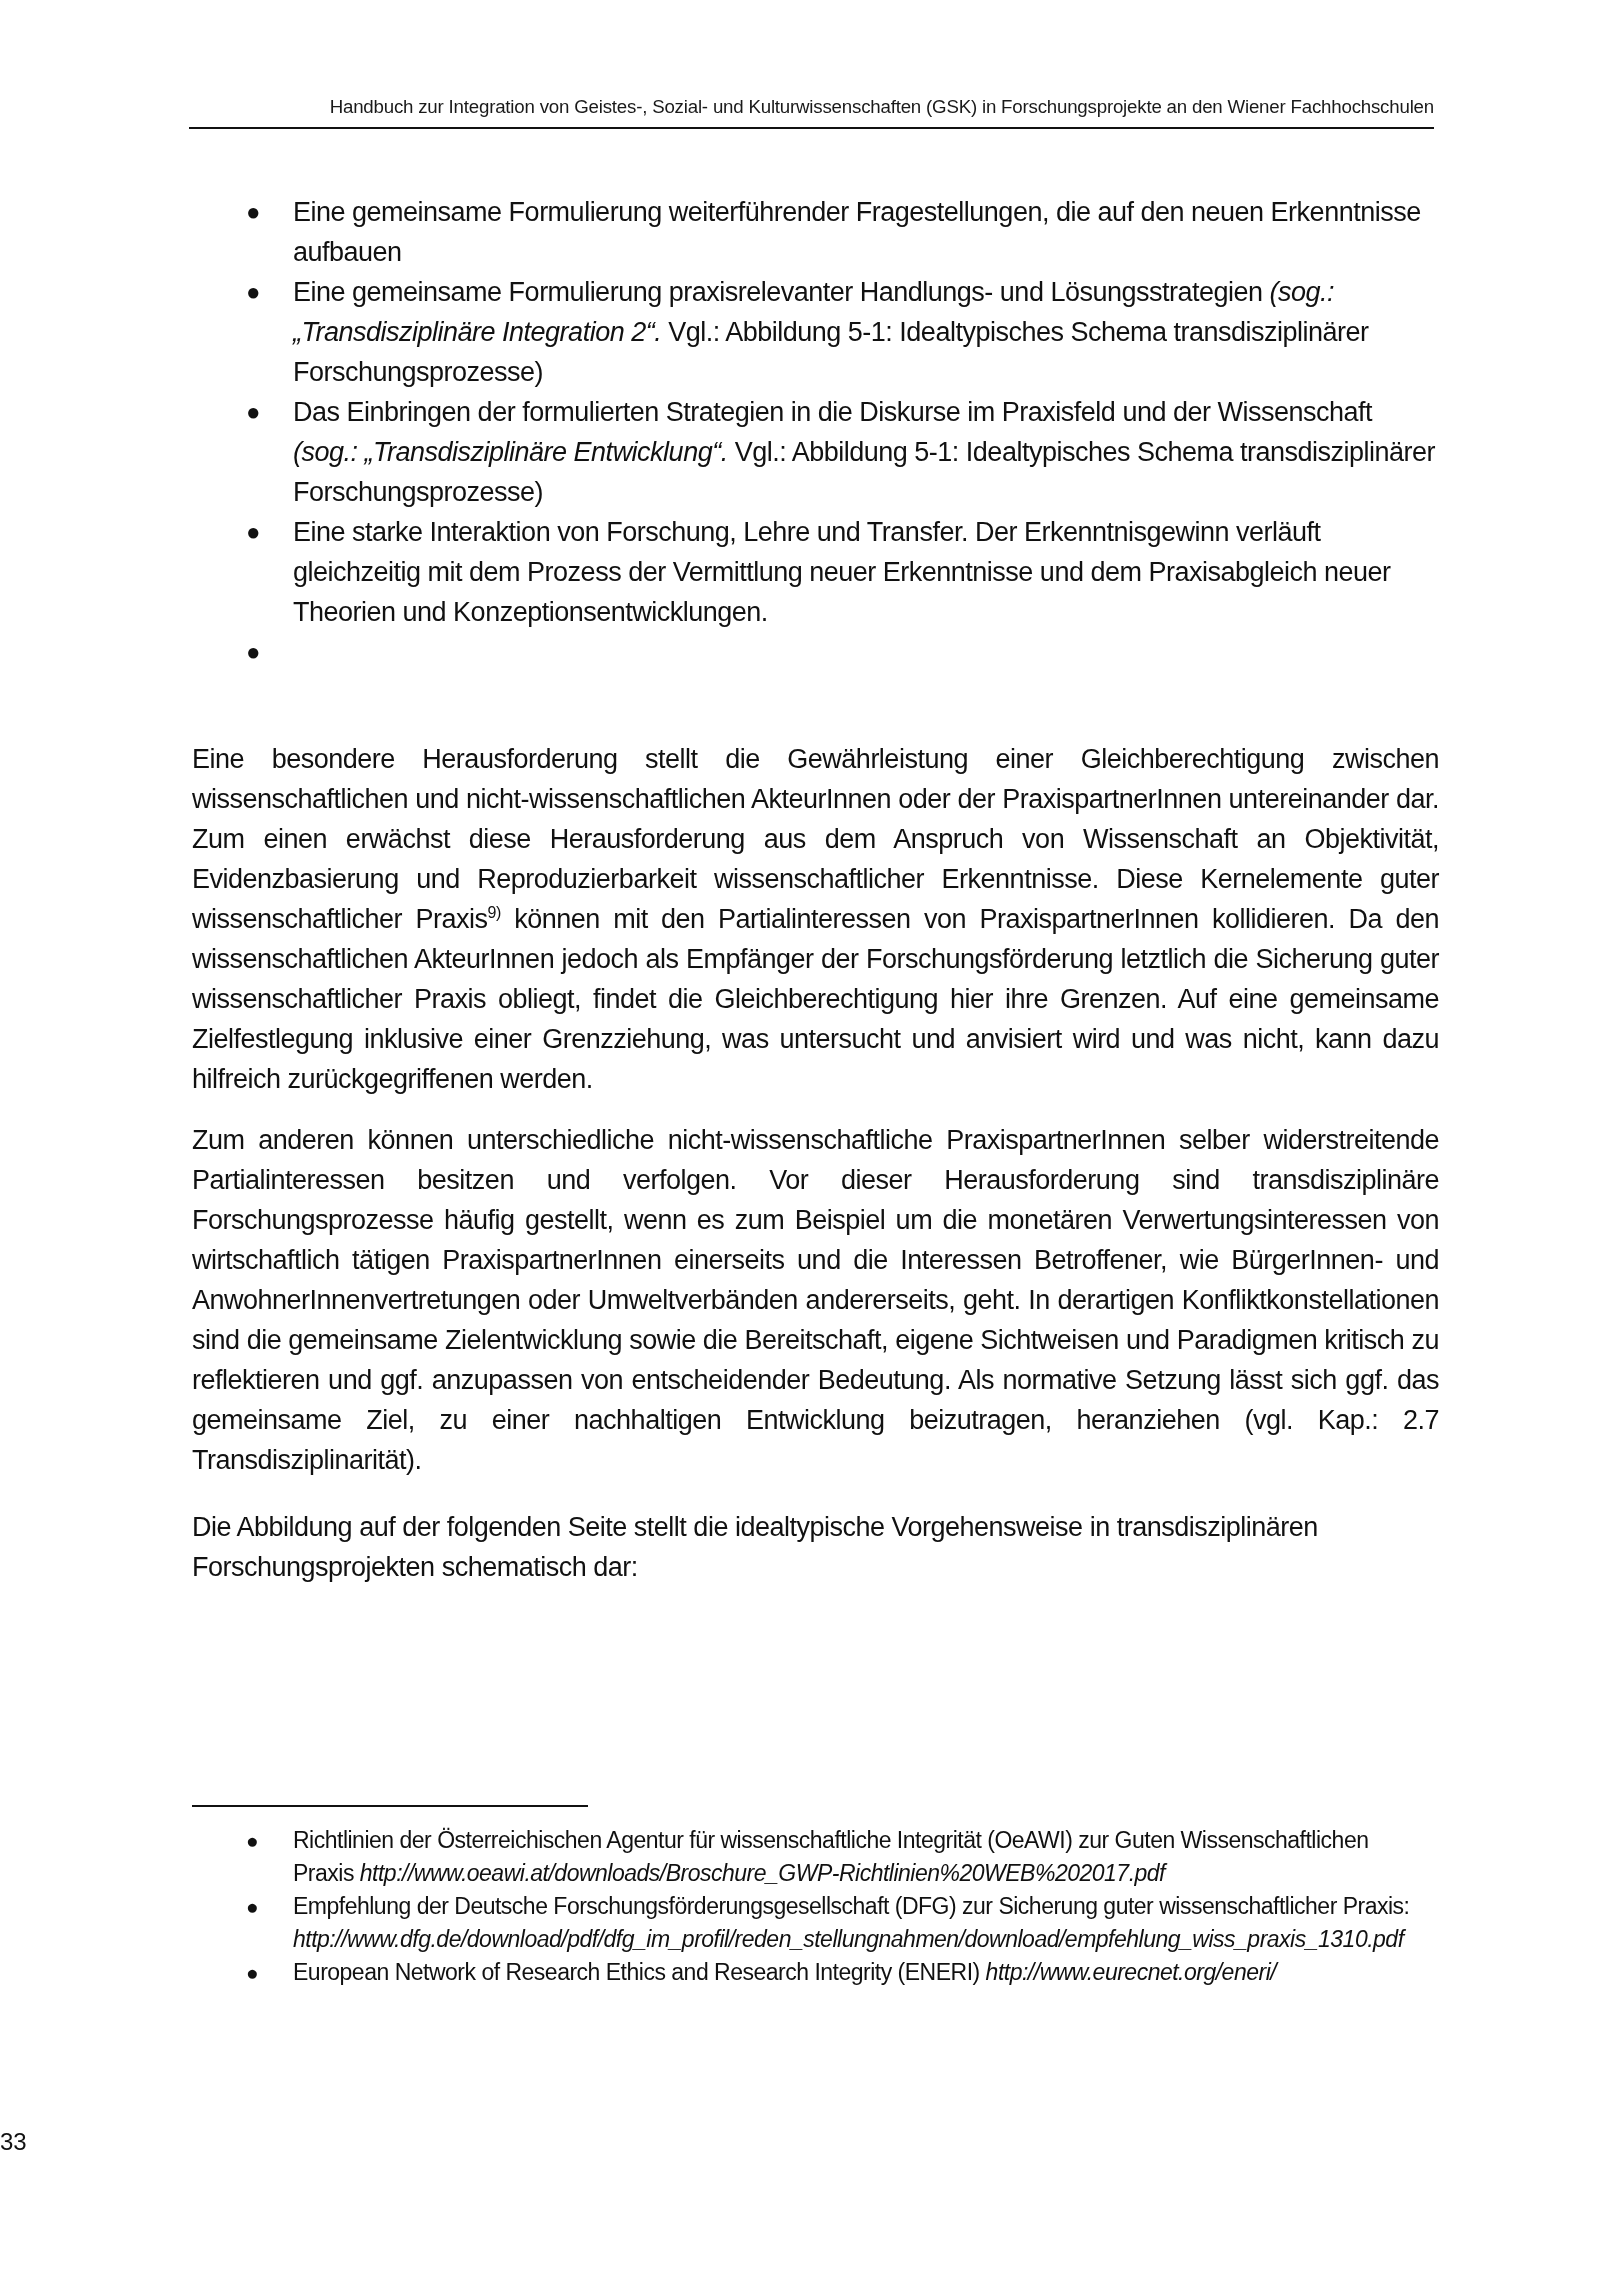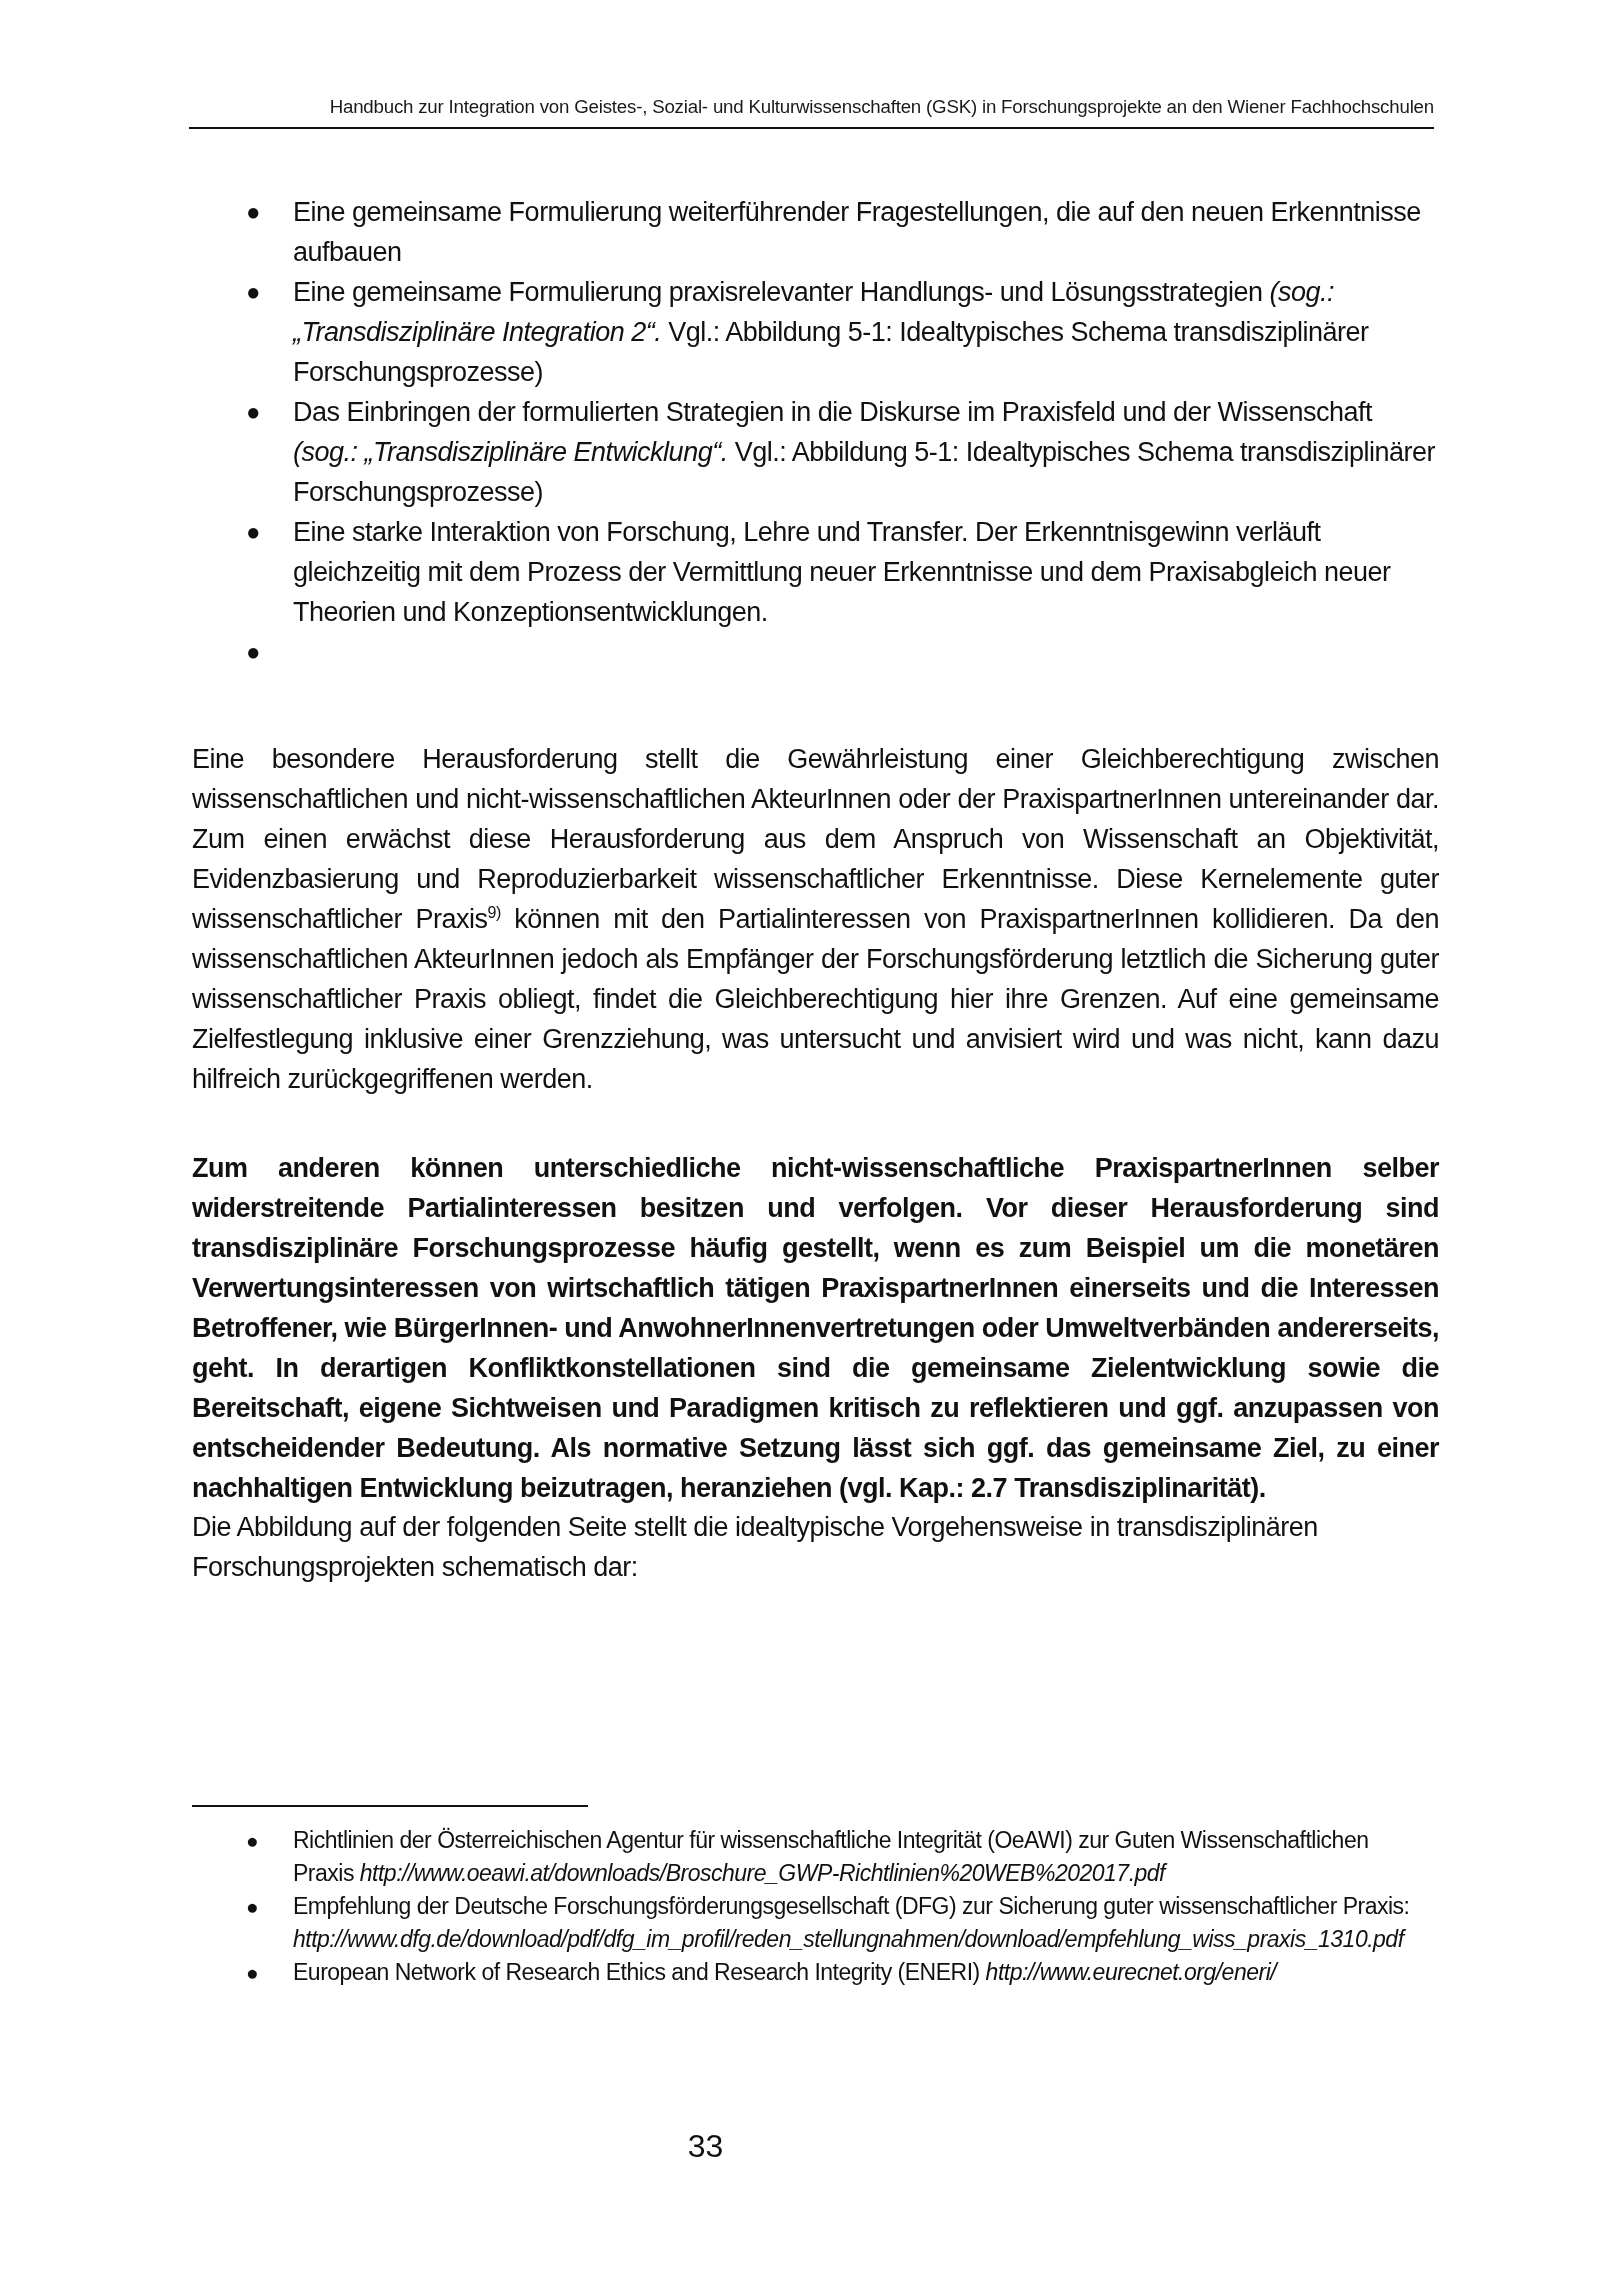--- a/index.html
+++ b/index.html
@@ -14,21 +14,21 @@
   .list li { position: relative; padding-left: 101px; font-size: 27px; line-height: 40px; letter-spacing: -0.5px; }
   .list li .bullet { position: absolute; left: 54px; top: 0; font-size: 24px; }
   .para { font-size: 27px; line-height: 40px; text-align: justify; letter-spacing: -0.5px; margin: 0; }
   em { font-style: italic; }
   sup { font-size: 16px; line-height: 0; vertical-align: super; }
 
   .fn-rule { position: absolute; left: 192px; top: 1805px; width: 396px; height: 2.4px; background: #111; }
   .footnote { position: absolute; left: 192px; width: 1242px; top: 1824px; font-size: 23px; line-height: 33px; letter-spacing: -0.4px; }
   .footnote .fn-list li { padding-left: 101px; font-size: 23px; line-height: 33px; }
   .footnote .fn-list li .bullet { left: 54px; font-size: 21px; }
-  .page-number { position: absolute; left: 0; width: 1411px; top: 2128px; text-align: center; font-size: 32px; }
+  .page-number { position: absolute; left: 0; width: 1411px; top: 2128px; font-size: 24px; }
 </style>
 </head>
 <body>
 
 <div class="header-text">Handbuch zur Integration von Geistes-, Sozial- und Kulturwissenschaften (GSK) in Forschungsprojekte an den Wiener Fachhochschulen</div>
 <div class="header-rule"></div>
 
 <div class="body-block" style="top:192px;">
   <ul class="list">
     <li>
@@ -52,21 +52,21 @@
     </li>
   </ul>
 </div>
 
 <div class="body-block" style="top:739px;">
   <p class="para">
     <span>Eine besondere Herausforderung stellt die Gewährleistung einer Gleichberechtigung zwischen wissenschaftlichen und nicht-wissenschaftlichen AkteurInnen oder der PraxispartnerInnen untereinander dar. Zum einen erwächst diese Herausforderung aus dem Anspruch von Wissenschaft an Objektivität, Evidenzbasierung und Reproduzierbarkeit wissenschaftlicher Erkenntnisse. Diese Kernelemente guter wissenschaftlicher Praxis</span><sup>9)</sup><span> können mit den Partialinteressen von PraxispartnerInnen kollidieren. Da den wissenschaftlichen AkteurInnen jedoch als Empfänger der Forschungsförderung letztlich die Sicherung guter wissenschaftlicher Praxis obliegt, findet die Gleichberechtigung hier ihre Grenzen. Auf eine gemeinsame Zielfestlegung inklusive einer Grenzziehung, was untersucht und anvisiert wird und was nicht, kann dazu hilfreich zurückgegriffenen werden.</span>
   </p>
 </div>
 
-<div class="body-block" style="top:1148px;font-weight:bold;">
+<div class="body-block" style="top:1120px;">
   <p class="para">Zum anderen können unterschiedliche nicht-wissenschaftliche PraxispartnerInnen selber widerstreitende Partialinteressen besitzen und verfolgen. Vor dieser Herausforderung sind transdisziplinäre Forschungsprozesse häufig gestellt, wenn es zum Beispiel um die monetären Verwertungsinteressen von wirtschaftlich tätigen PraxispartnerInnen einerseits und die Interessen Betroffener, wie BürgerInnen- und AnwohnerInnenvertretungen oder Umweltverbänden andererseits, geht. In derartigen Konfliktkonstellationen sind die gemeinsame Zielentwicklung sowie die Bereitschaft, eigene Sichtweisen und Paradigmen kritisch zu reflektieren und ggf. anzupassen von entscheidender Bedeutung. Als normative Setzung lässt sich ggf. das gemeinsame Ziel, zu einer nachhaltigen Entwicklung beizutragen, heranziehen (vgl. Kap.: 2.7 Transdisziplinarität).</p>
 </div>
 
 <div class="body-block" style="top:1491px;margin-top:16px;">
   <p class="para" style="text-align:left;">Die Abbildung auf der folgenden Seite stellt die idealtypische Vorgehensweise in transdisziplinären Forschungsprojekten schematisch dar:</p>
 </div>
 
 <div class="fn-rule"></div>
 <div class="footnote">
   <ul class="list fn-list">

